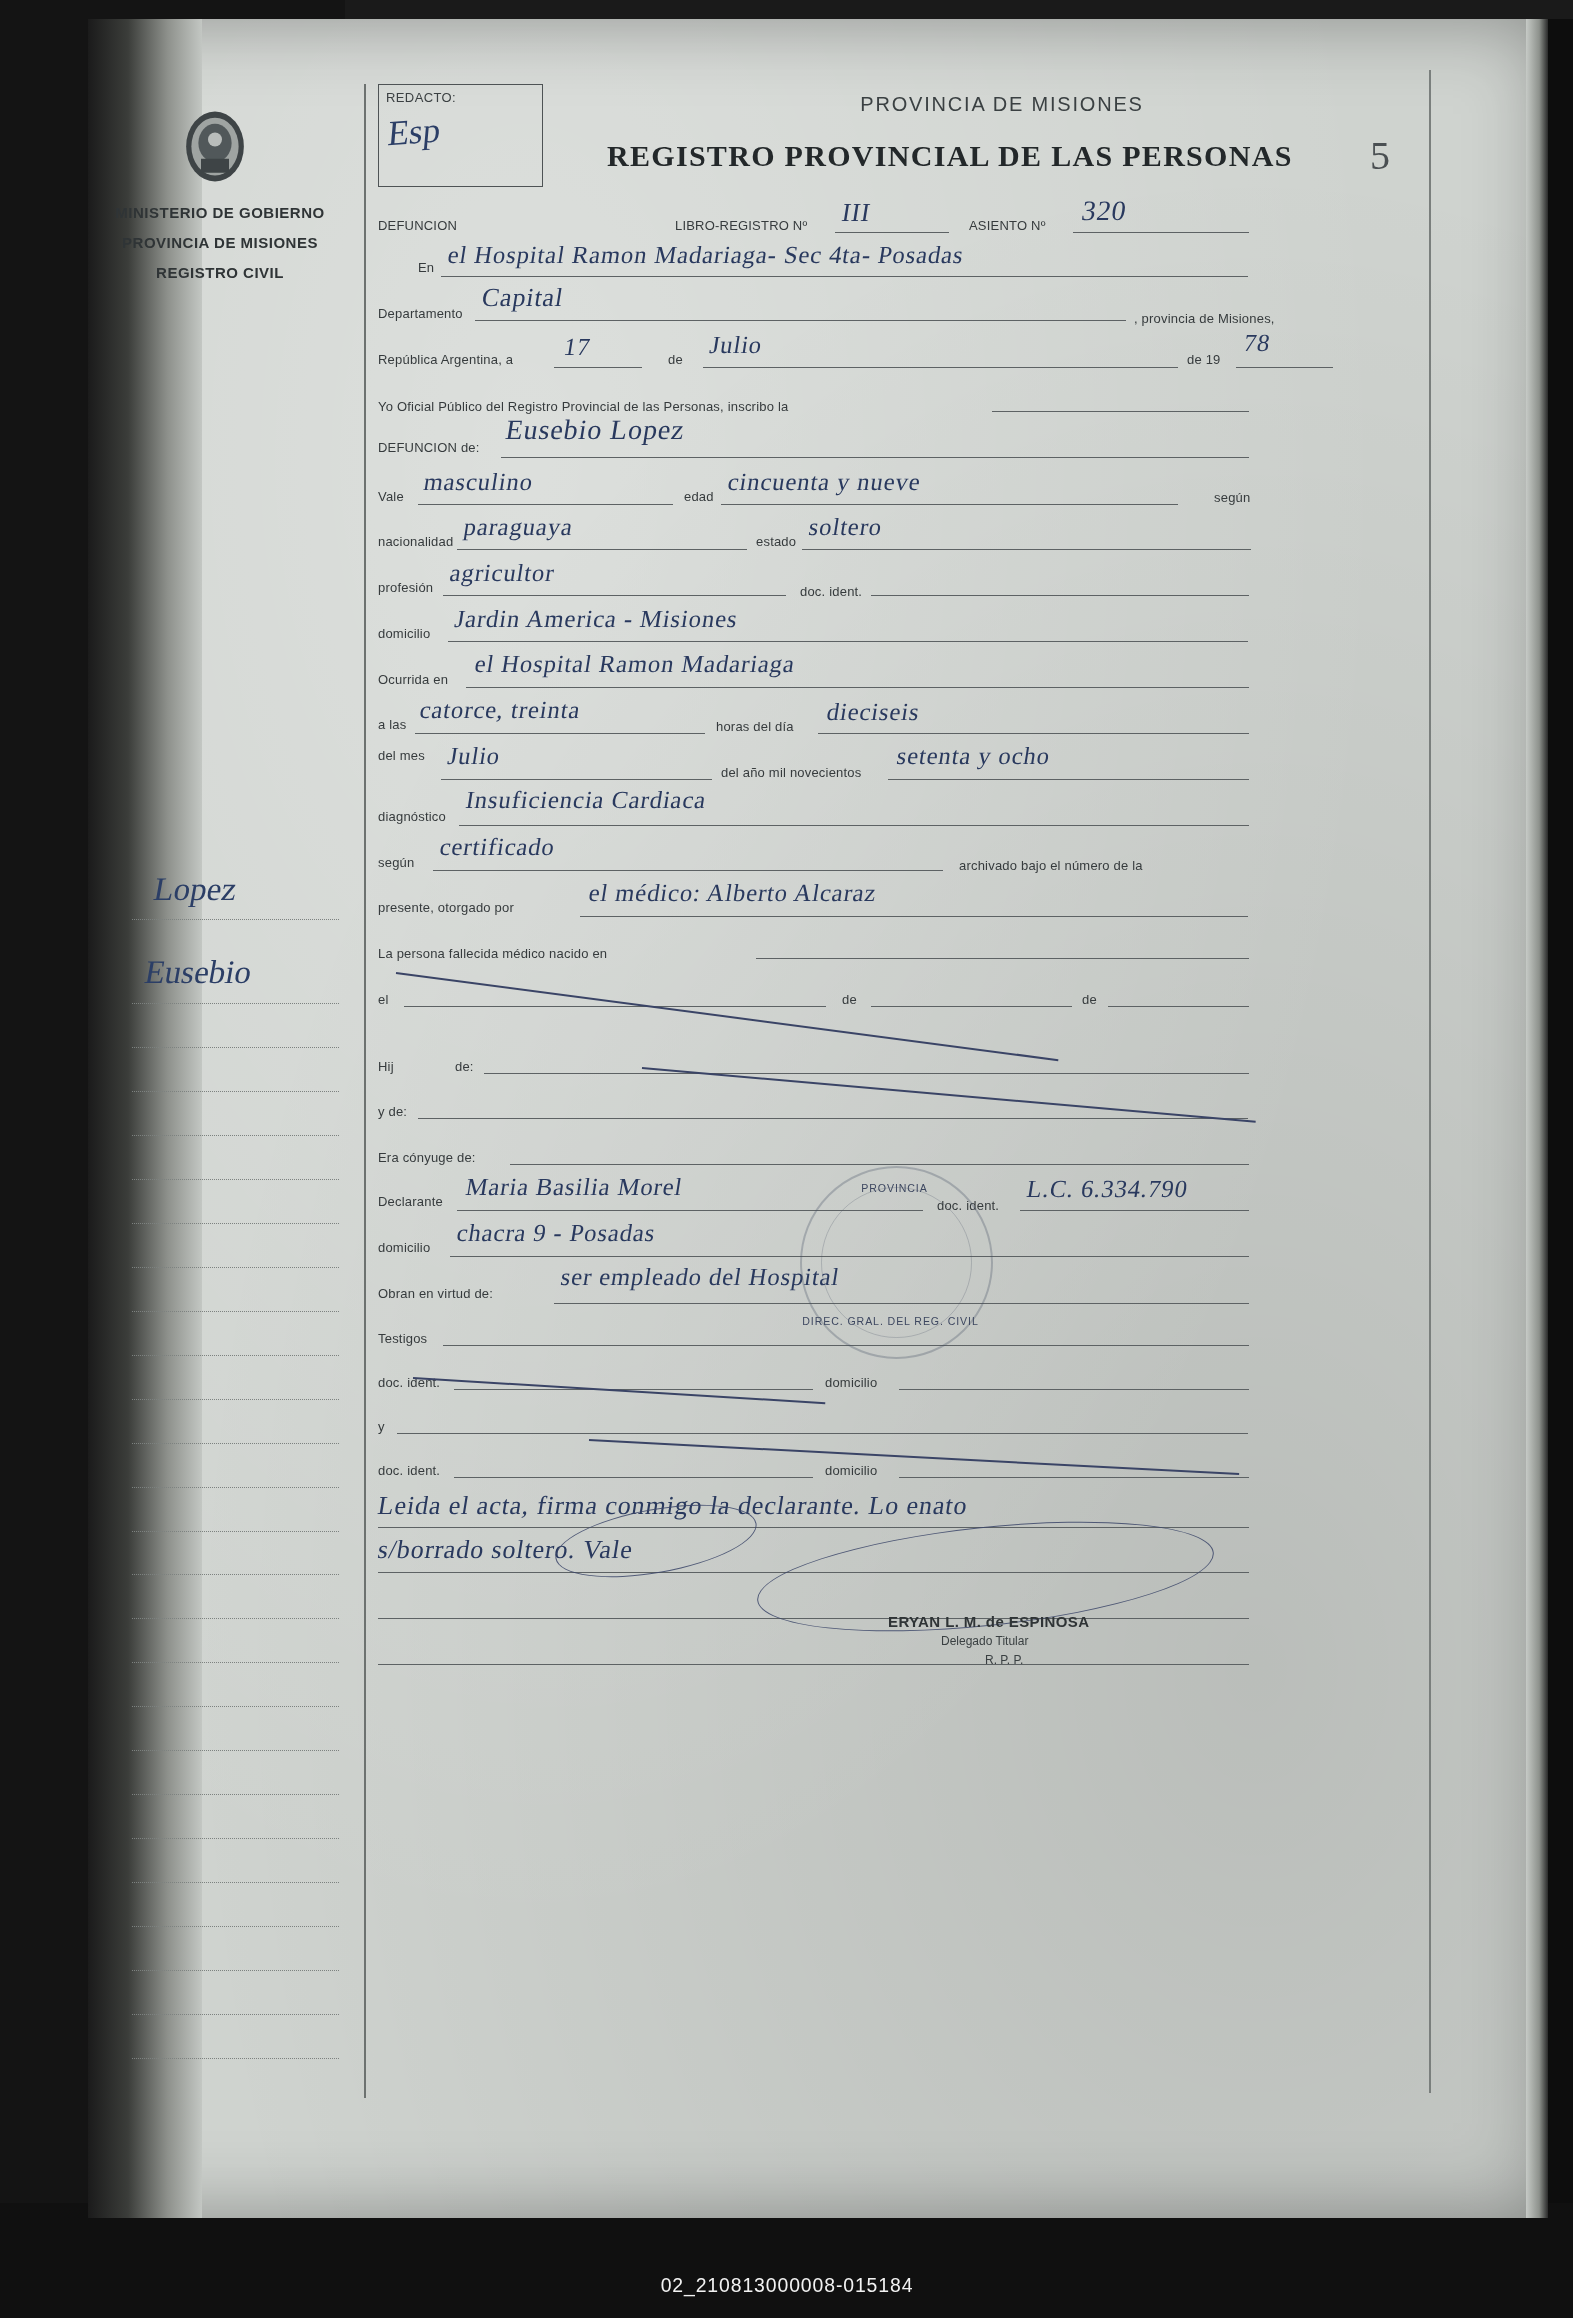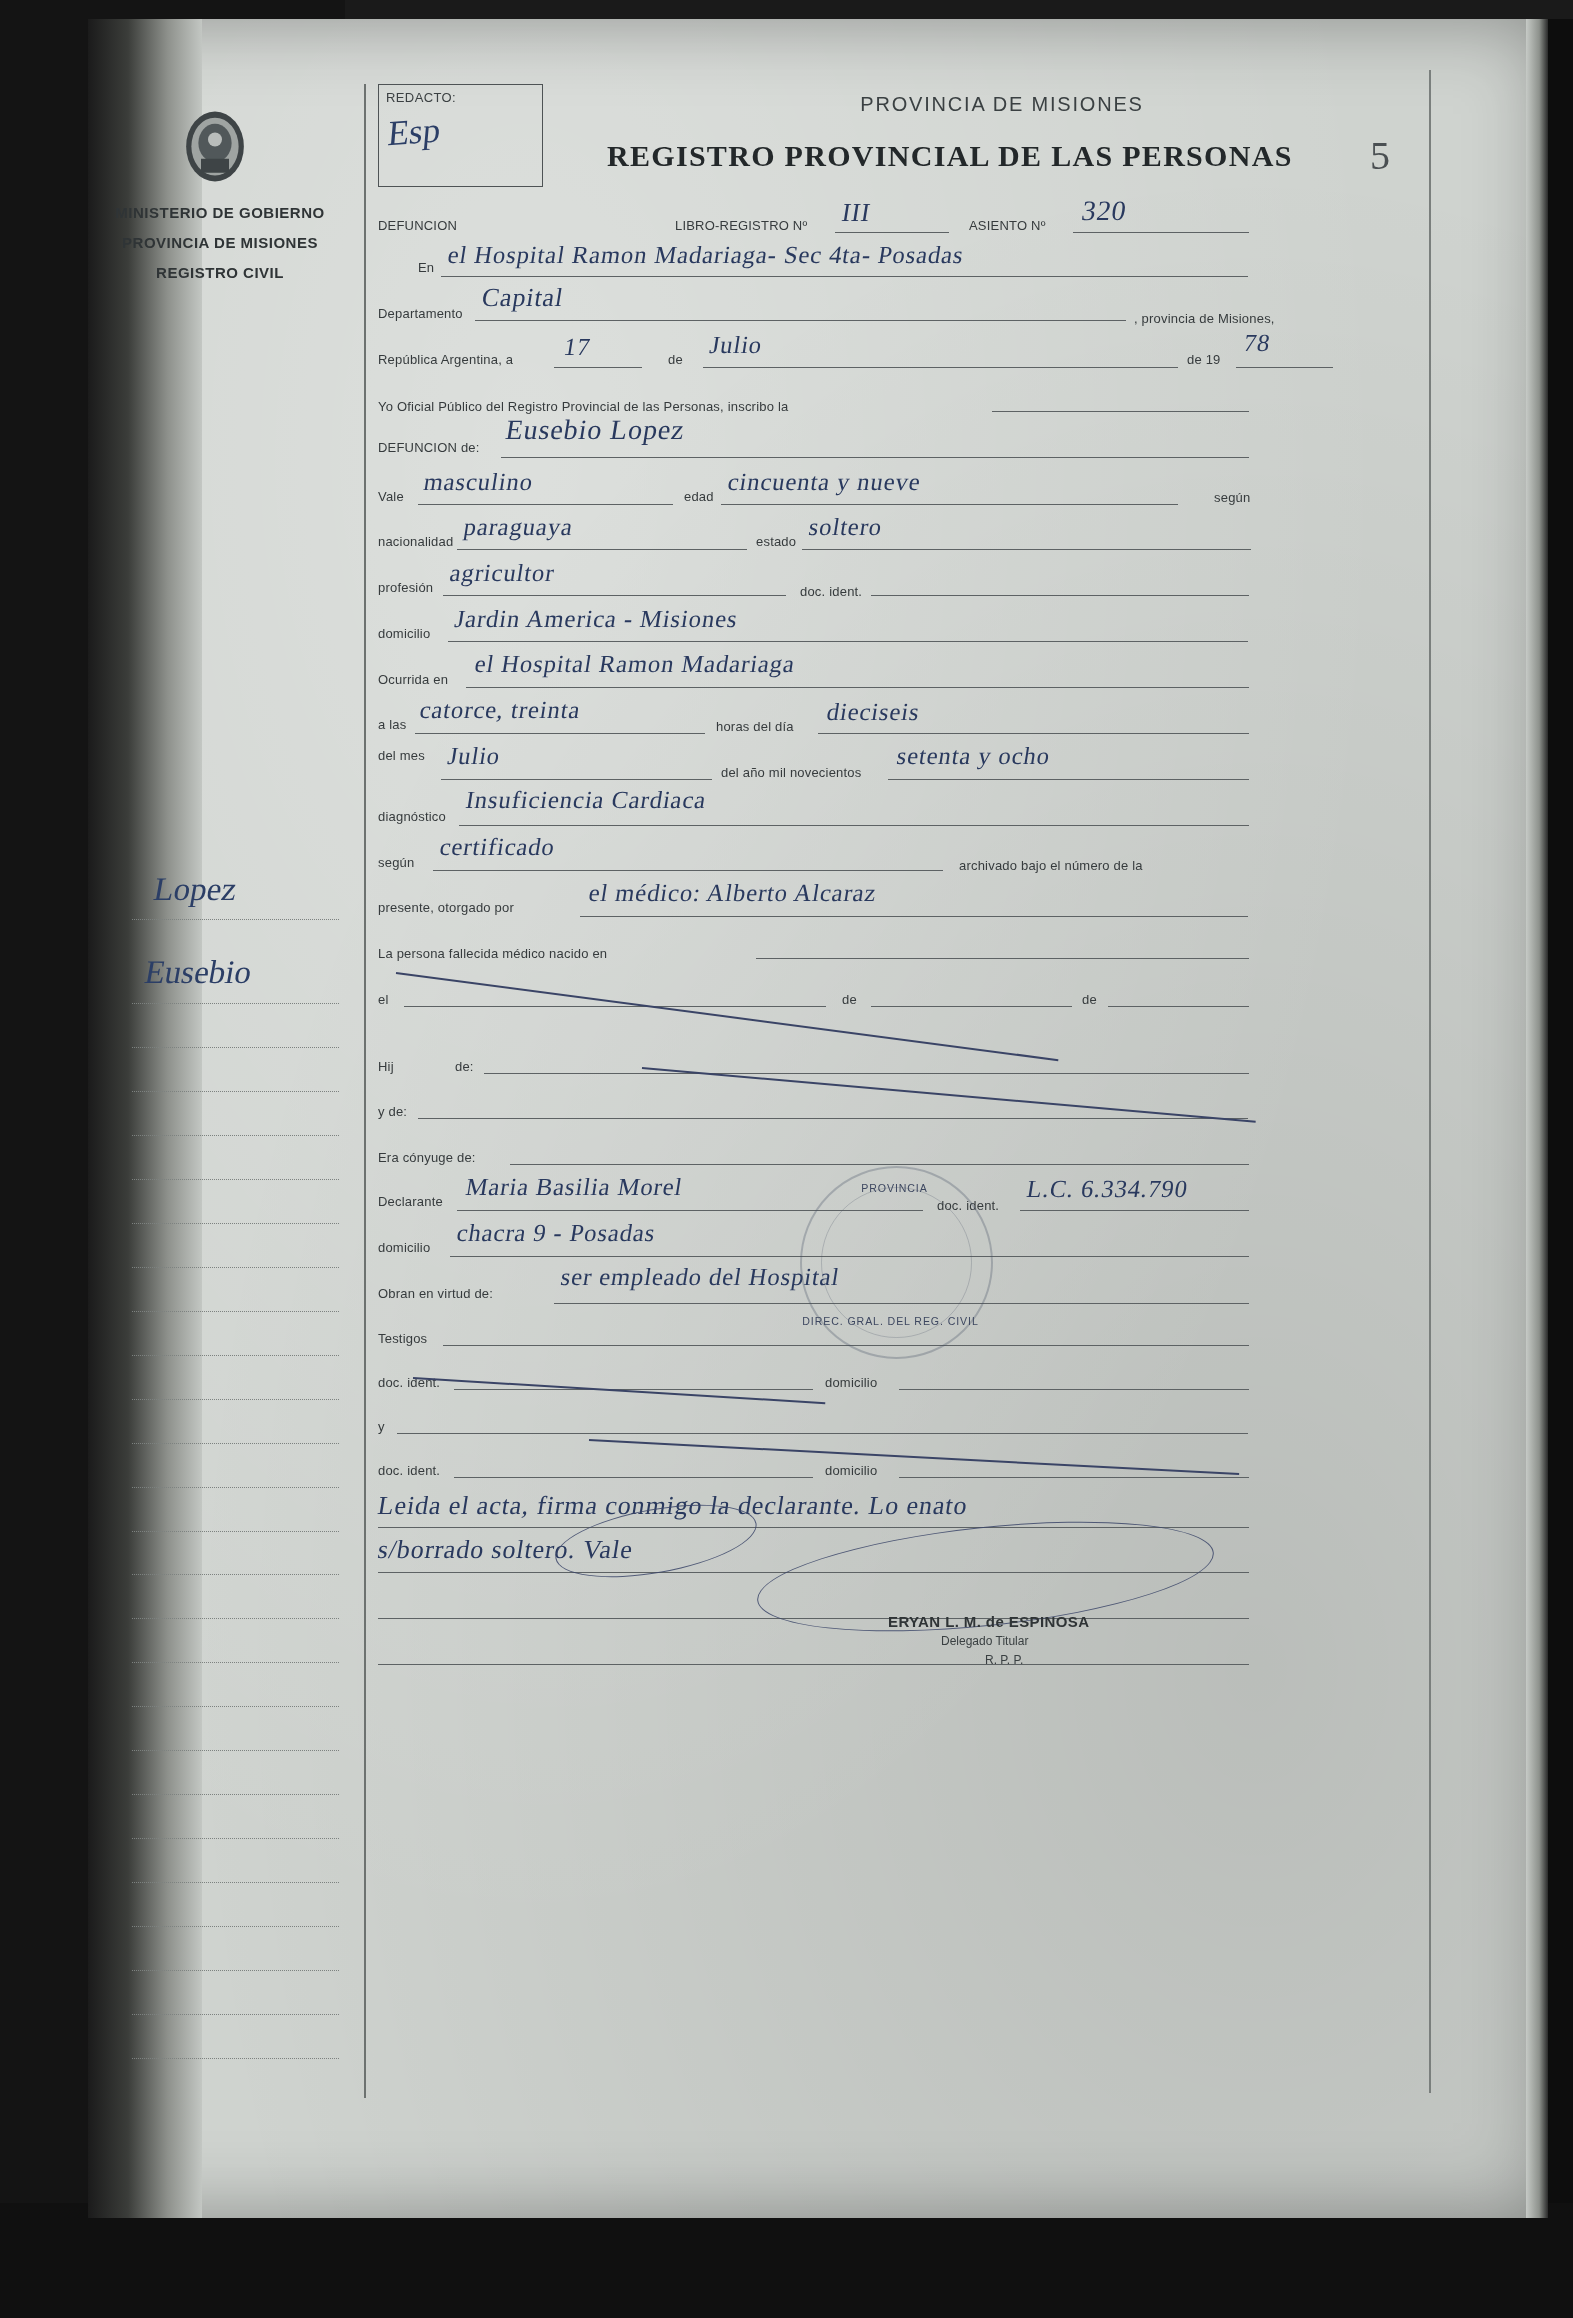--- a/index.html
+++ b/index.html
@@ -309,14 +309,15 @@
     <div class="stamptxt" style="left:418px;top:1231px">DIREC. GRAL. DEL REG. CIVIL</div>
 
     <div class="swirl" style="left:378px;top:1443px;width:457px;height:97px;transform:rotate(-6deg);"></div>
     <div class="swirl" style="left:176px;top:1425px;width:202px;height:62px;transform:rotate(-10deg);"></div>
 
     <div class="sigtxt" style="left:510px;top:1529px">ERYAN L. M. de ESPINOSA</div>
     <div class="sigsub" style="left:563px;top:1550px">Delegado Titular</div>
     <div class="sigsub" style="left:607px;top:1569px">R. P. P.</div>
   </div>
 
+  <div id="filename">02_210813000008-015184</div>
 </div>
 
 
 </body></html>

